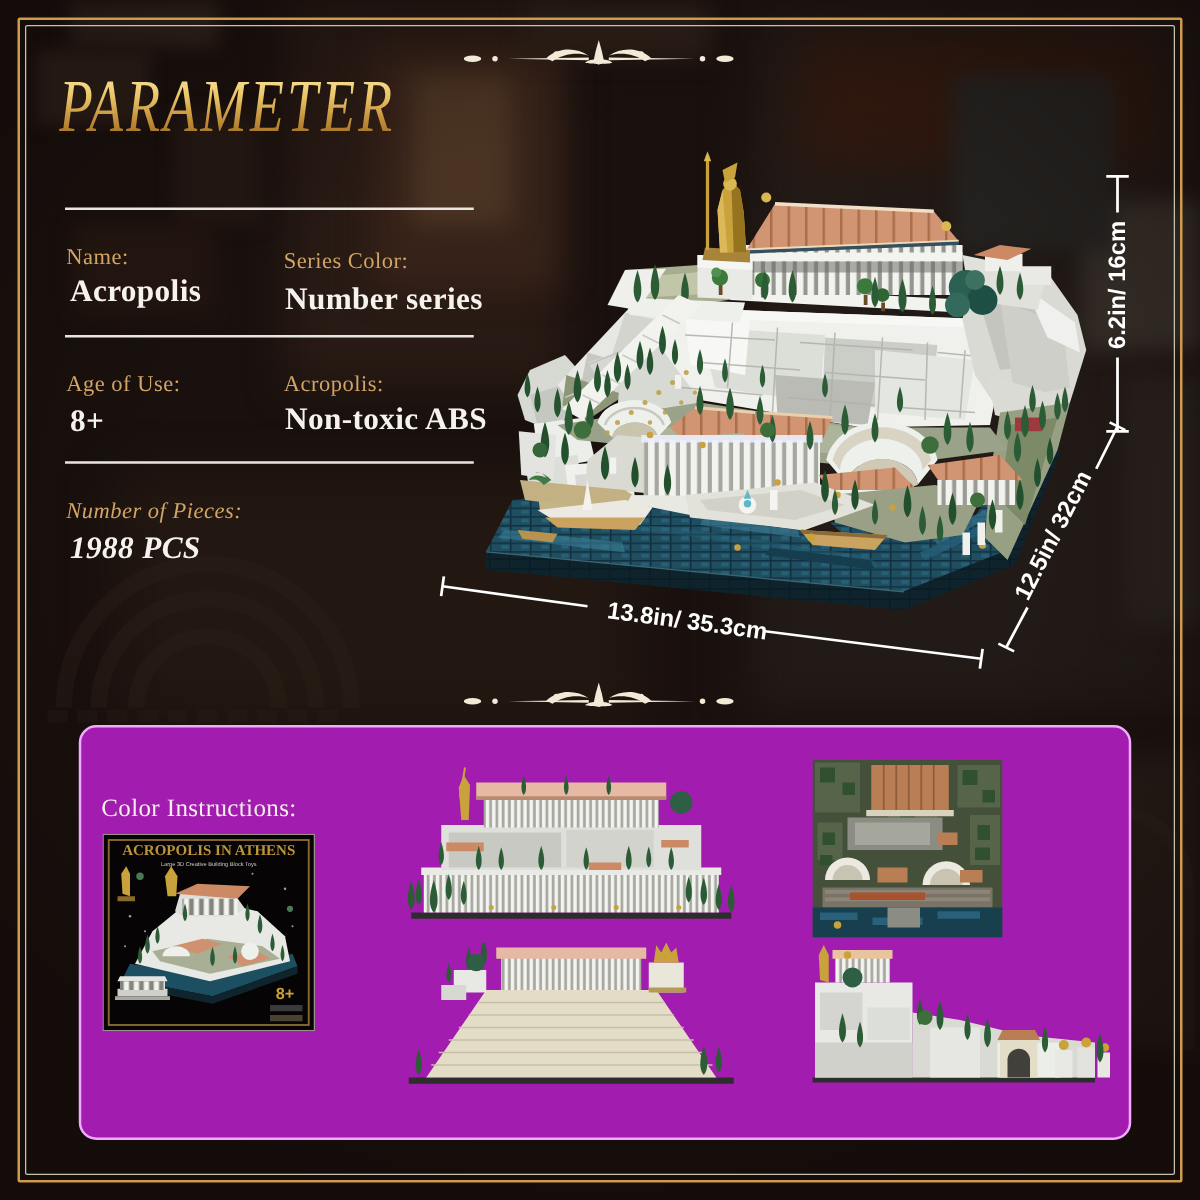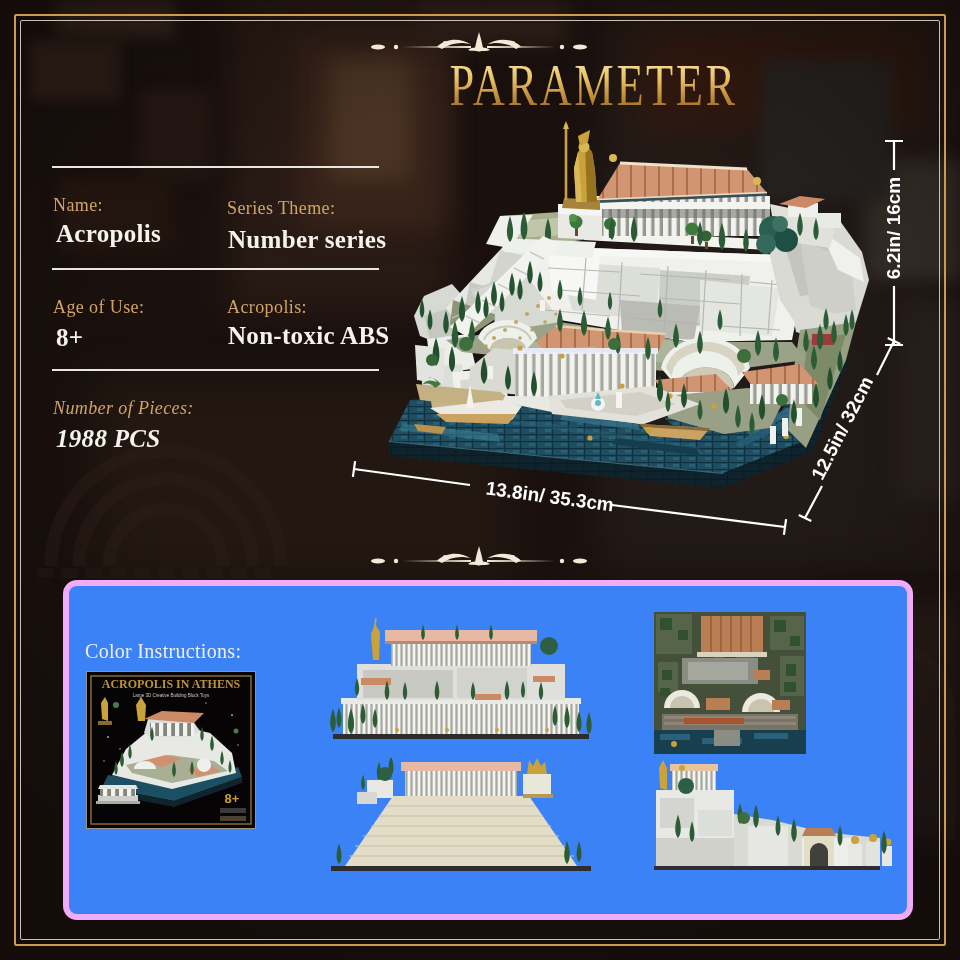--- a/index.html
+++ b/index.html
@@ -69,33 +69,33 @@
       <polygon points="31,16 100,14.9 100,17.1"></polygon>
       <path d="M66,15.5 C76,6.5 90,7 100,13.5 C91,10.5 79,12 71,18 Z"></path>
       <circle cx="74" cy="12" r="2.1"></circle>
       <path d="M97,19 C101,16 106,16 108,17.5 L108,20.5 C104,19.5 100,20.5 97,19 Z"></path>
     </g>
     <use href="#fhalf1" transform="translate(216,0) scale(-1,1)"></use>
     <path d="M108,1 L110.5,10 L112,17 L108,20.5 L104,17 L105.5,10 Z"></path>
   </g>
 </svg>
 
-<div class="abs" style="left:0;top:51px;width:788px;text-align:right;">
+<div class="abs" style="left:0;top:51px;width:788px;text-align:left;font-style:italic;">
   <span style="display:inline-block;font-size:60px;letter-spacing:3.5px;font-weight:500;transform:scaleX(.74);
     background:linear-gradient(180deg,#fbe7a6 8%,#eac567 38%,#c08c38 66%,#8a5a1a 100%);
     -webkit-background-clip:text;background-clip:text;color:transparent;">PARAMETER</span>
 </div>
 
 <div class="sep" style="top:166px;"></div>
 
 <div class="abs lbl" style="left:53px;top:195px;">Name:</div>
 
 <div class="abs val" style="left:56px;top:220px;">Acropolis</div>
 
-<div class="abs lbl" style="left:227px;top:198px;">Series Theme:</div>
+<div class="abs lbl" style="left:227px;top:198px;">Series Color:</div>
 
 <div class="abs val" style="left:228px;top:226px;">Number series</div>
 
 <div class="sep" style="top:268px;"></div>
 
 <div class="abs lbl" style="left:53px;top:297px;">Age of Use:</div>
 
 <div class="abs val" style="left:56px;top:324px;">8+</div>
 
 <div class="abs lbl" style="left:227px;top:297px;">Acropolis:</div>
@@ -460,21 +460,21 @@
       <polygon points="31,16 100,14.9 100,17.1"></polygon>
       <path d="M66,15.5 C76,6.5 90,7 100,13.5 C91,10.5 79,12 71,18 Z"></path>
       <circle cx="74" cy="12" r="2.1"></circle>
       <path d="M97,19 C101,16 106,16 108,17.5 L108,20.5 C104,19.5 100,20.5 97,19 Z"></path>
     </g>
     <use href="#fhalf2" transform="translate(216,0) scale(-1,1)"></use>
     <path d="M108,1 L110.5,10 L112,17 L108,20.5 L104,17 L105.5,10 Z"></path>
   </g>
 </svg>
 
-<div class="abs" id="panel" style="left:63px;top:580px;width:838px;height:328px;border:6px solid #f0abfc;border-radius:14px;background:#3b82f6;">
+<div class="abs" id="panel" style="left:63px;top:580px;width:838px;height:328px;border:2px solid #f0abfc;border-radius:14px;background:#a21caf;">
 
 <div class="abs" style="left:16px;top:54px;color:#f2efe9;font-size:20px;letter-spacing:.3px;">Color Instructions:</div>
 
 <svg class="abs" style="left:17px;top:85px;" width="170" height="158" viewBox="0 0 170 158">
   <rect x="0.5" y="0.5" width="169" height="157" fill="#060404" stroke="#9a9288" stroke-width="1"></rect>
   <rect x="5" y="5" width="160" height="148" fill="none" stroke="#8a6a30" stroke-width="1.5"></rect>
 
   <text x="85" y="17" text-anchor="middle" font-family="Liberation Serif,serif" font-size="12" fill="#bd9538" font-weight="bold">ACROPOLIS IN ATHENS</text>
   <g fill="#cfc8bd" opacity=".8">
     <circle cx="22" cy="66" r="1"></circle>

